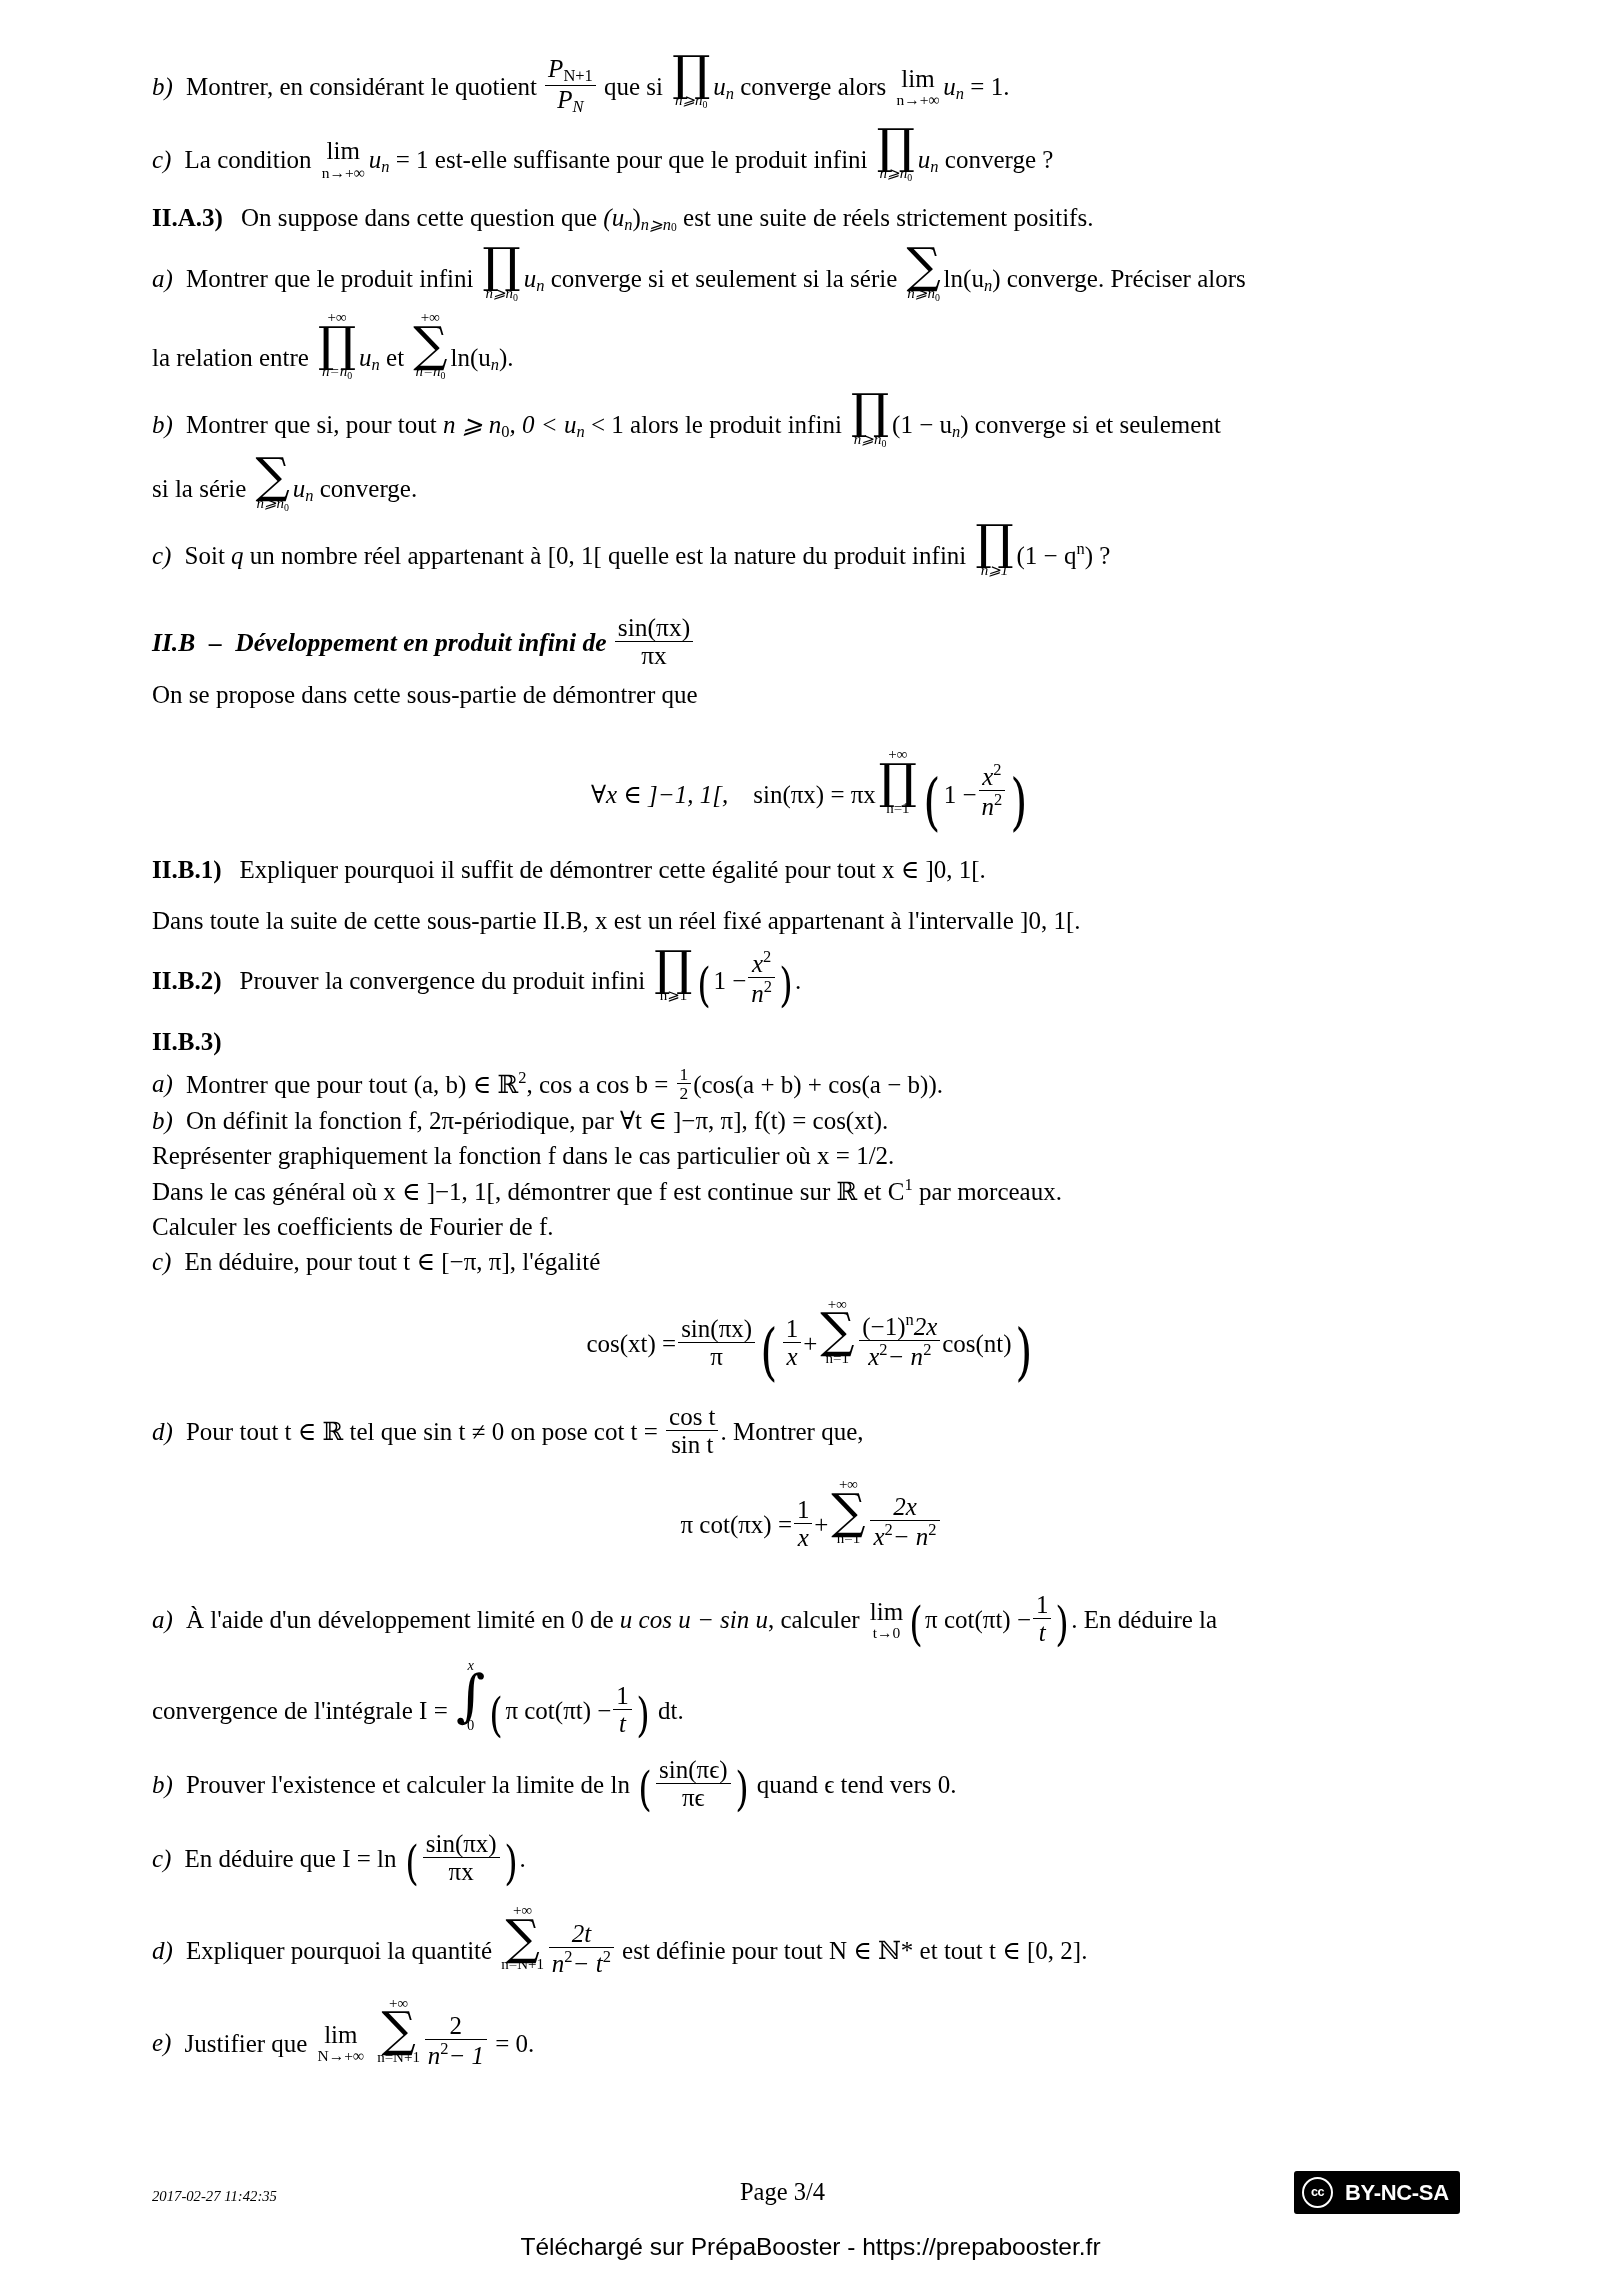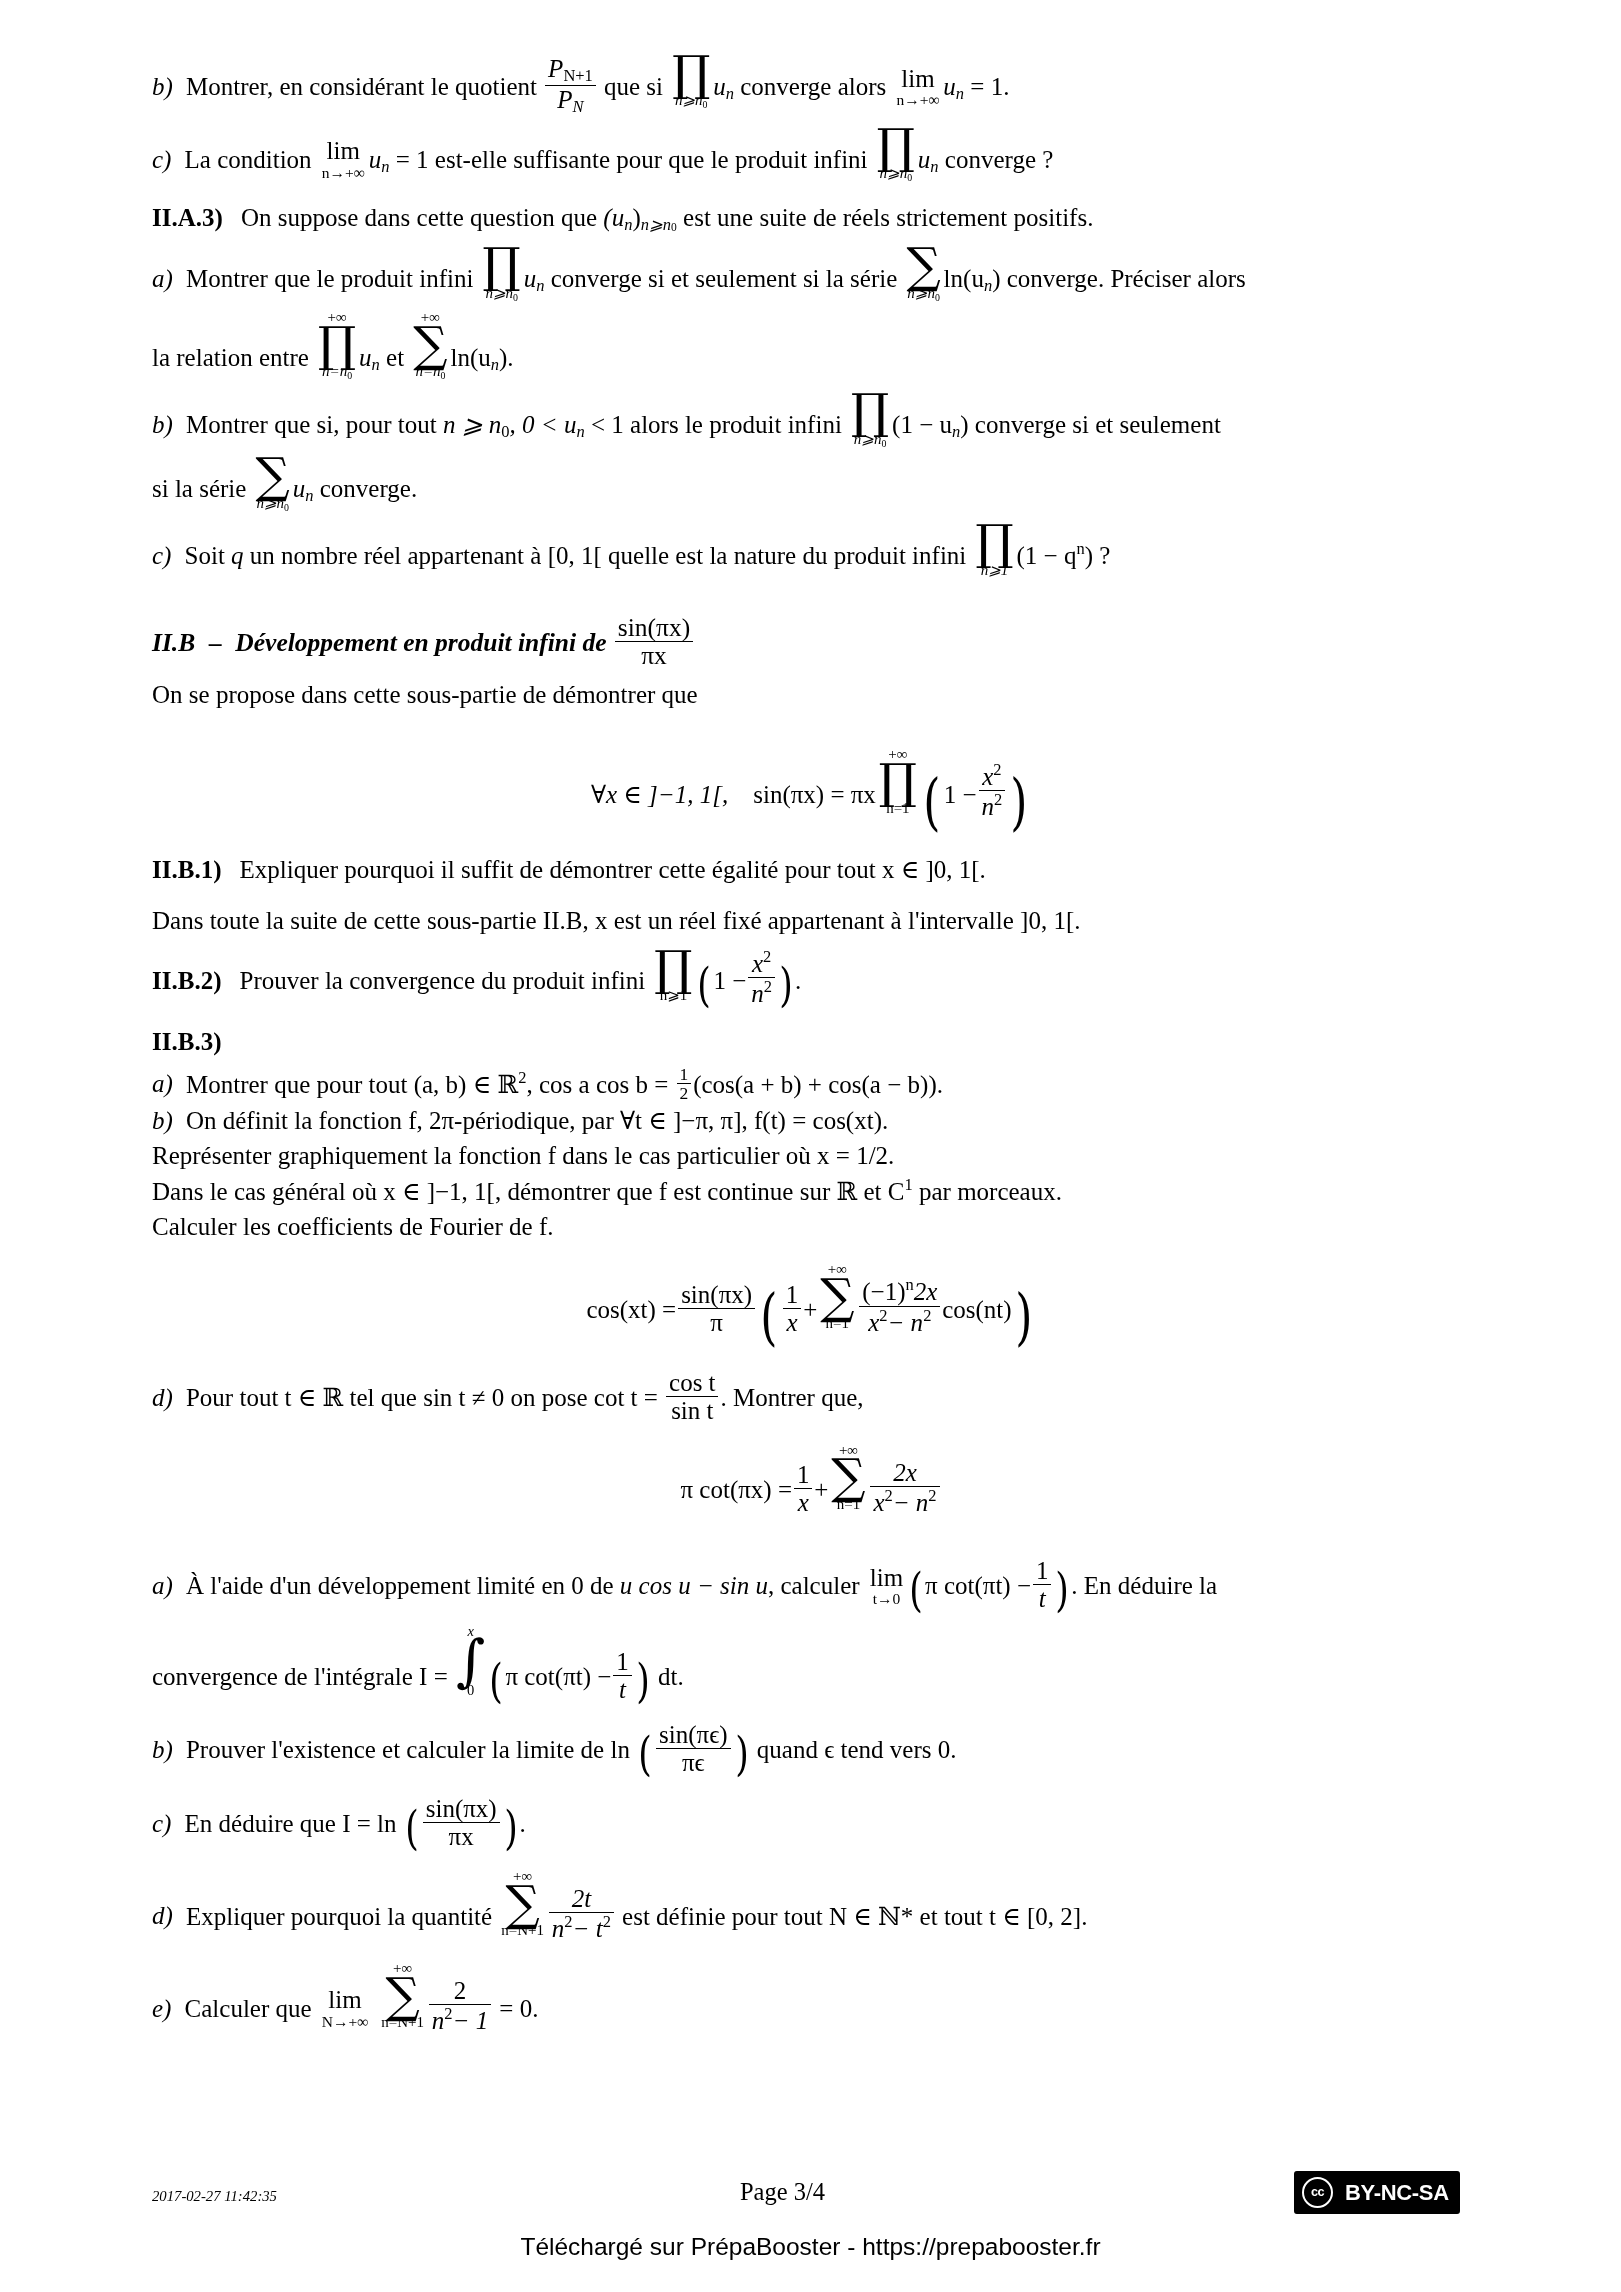--- a/index.html
+++ b/index.html
@@ -340,20 +340,24 @@
       <span class="itm">b)</span>
       <span>On définit la fonction f, 2π-périodique, par ∀t ∈ ]−π, π], f(t) = cos(xt).</span>
     </p>
     <p class="para nojust">Représenter graphiquement la fonction f dans le cas particulier où x = 1/2.</p>
     <p class="para nojust">
       <span>Dans le cas général où x ∈ ]−1, 1[, démontrer que f est continue sur ℝ et C</span><sup class="ex">1</sup>
       <span>par morceaux.</span>
     </p>
     <p class="para nojust">Calculer les coefficients de Fourier de f.</p>
 
+    <p class="para nojust">
+      <span class="itm">c)</span>
+      <span>En déduire, pour tout t ∈ [−π, π], l'égalité</span>
+    </p>
 
     <div class="blockgap"></div>
 
     <p class="display">
       <span class="m"><span class="mr">cos(xt) =</span><span class="frac"><span class="num">sin(πx)</span><span class="den">π</span></span><span class="bigparen">(</span><span class="frac"><span class="num">1</span><span class="den"><span class="mi">x</span></span></span><span>+</span><span class="op"><span class="lim up">+∞</span><span class="glyph">∑</span><span class="lim">n=1</span></span><span class="frac"><span class="num"><span>(−1)</span><sup class="ex">n</sup><span class="mi">2x</span></span><span class="den"><span class="mi">x</span><sup class="ex">2</sup><span class="mi">− n</span><sup class="ex">2</sup></span></span><span class="mr">cos(nt)</span><span class="bigparen">)</span></span>
     </p>
 
     <div class="biggap"></div>
 
     <p class="para nojust">
@@ -407,21 +411,21 @@
       <span class="itm">d)</span>
       <span>Expliquer pourquoi la quantité</span>
       <span class="m"><span class="op"><span class="lim up">+∞</span><span class="glyph">∑</span><span class="lim">n=N+1</span></span><span class="frac"><span class="num"><span class="mi">2t</span></span><span class="den"><span class="mi">n</span><sup class="ex">2</sup><span class="mi">− t</span><sup class="ex">2</sup></span></span></span>
       <span>est définie pour tout N ∈ ℕ* et tout t ∈ [0, 2].</span>
     </p>
 
     <div class="blockgap"></div>
 
     <p class="para nojust">
       <span class="itm">e)</span>
-      <span>Calculer que</span>
+      <span>Justifier que</span>
       <span class="m"><span class="limop"><span class="lw">lim</span><span class="ls">N→+∞</span></span></span>
       <span class="m"><span class="op"><span class="lim up">+∞</span><span class="glyph">∑</span><span class="lim">n=N+1</span></span><span class="frac"><span class="num">2</span><span class="den"><span class="mi">n</span><sup class="ex">2</sup><span class="mi">− 1</span></span></span></span>
       <span>= 0.</span>
     </p>
 
   </div>
 
   <div class="footer-date">2017-02-27 11:42:35</div>
   <div class="footer-page">Page 3/4</div>
   <div class="footer-note">Téléchargé sur PrépaBooster - https://prepabooster.fr</div>

